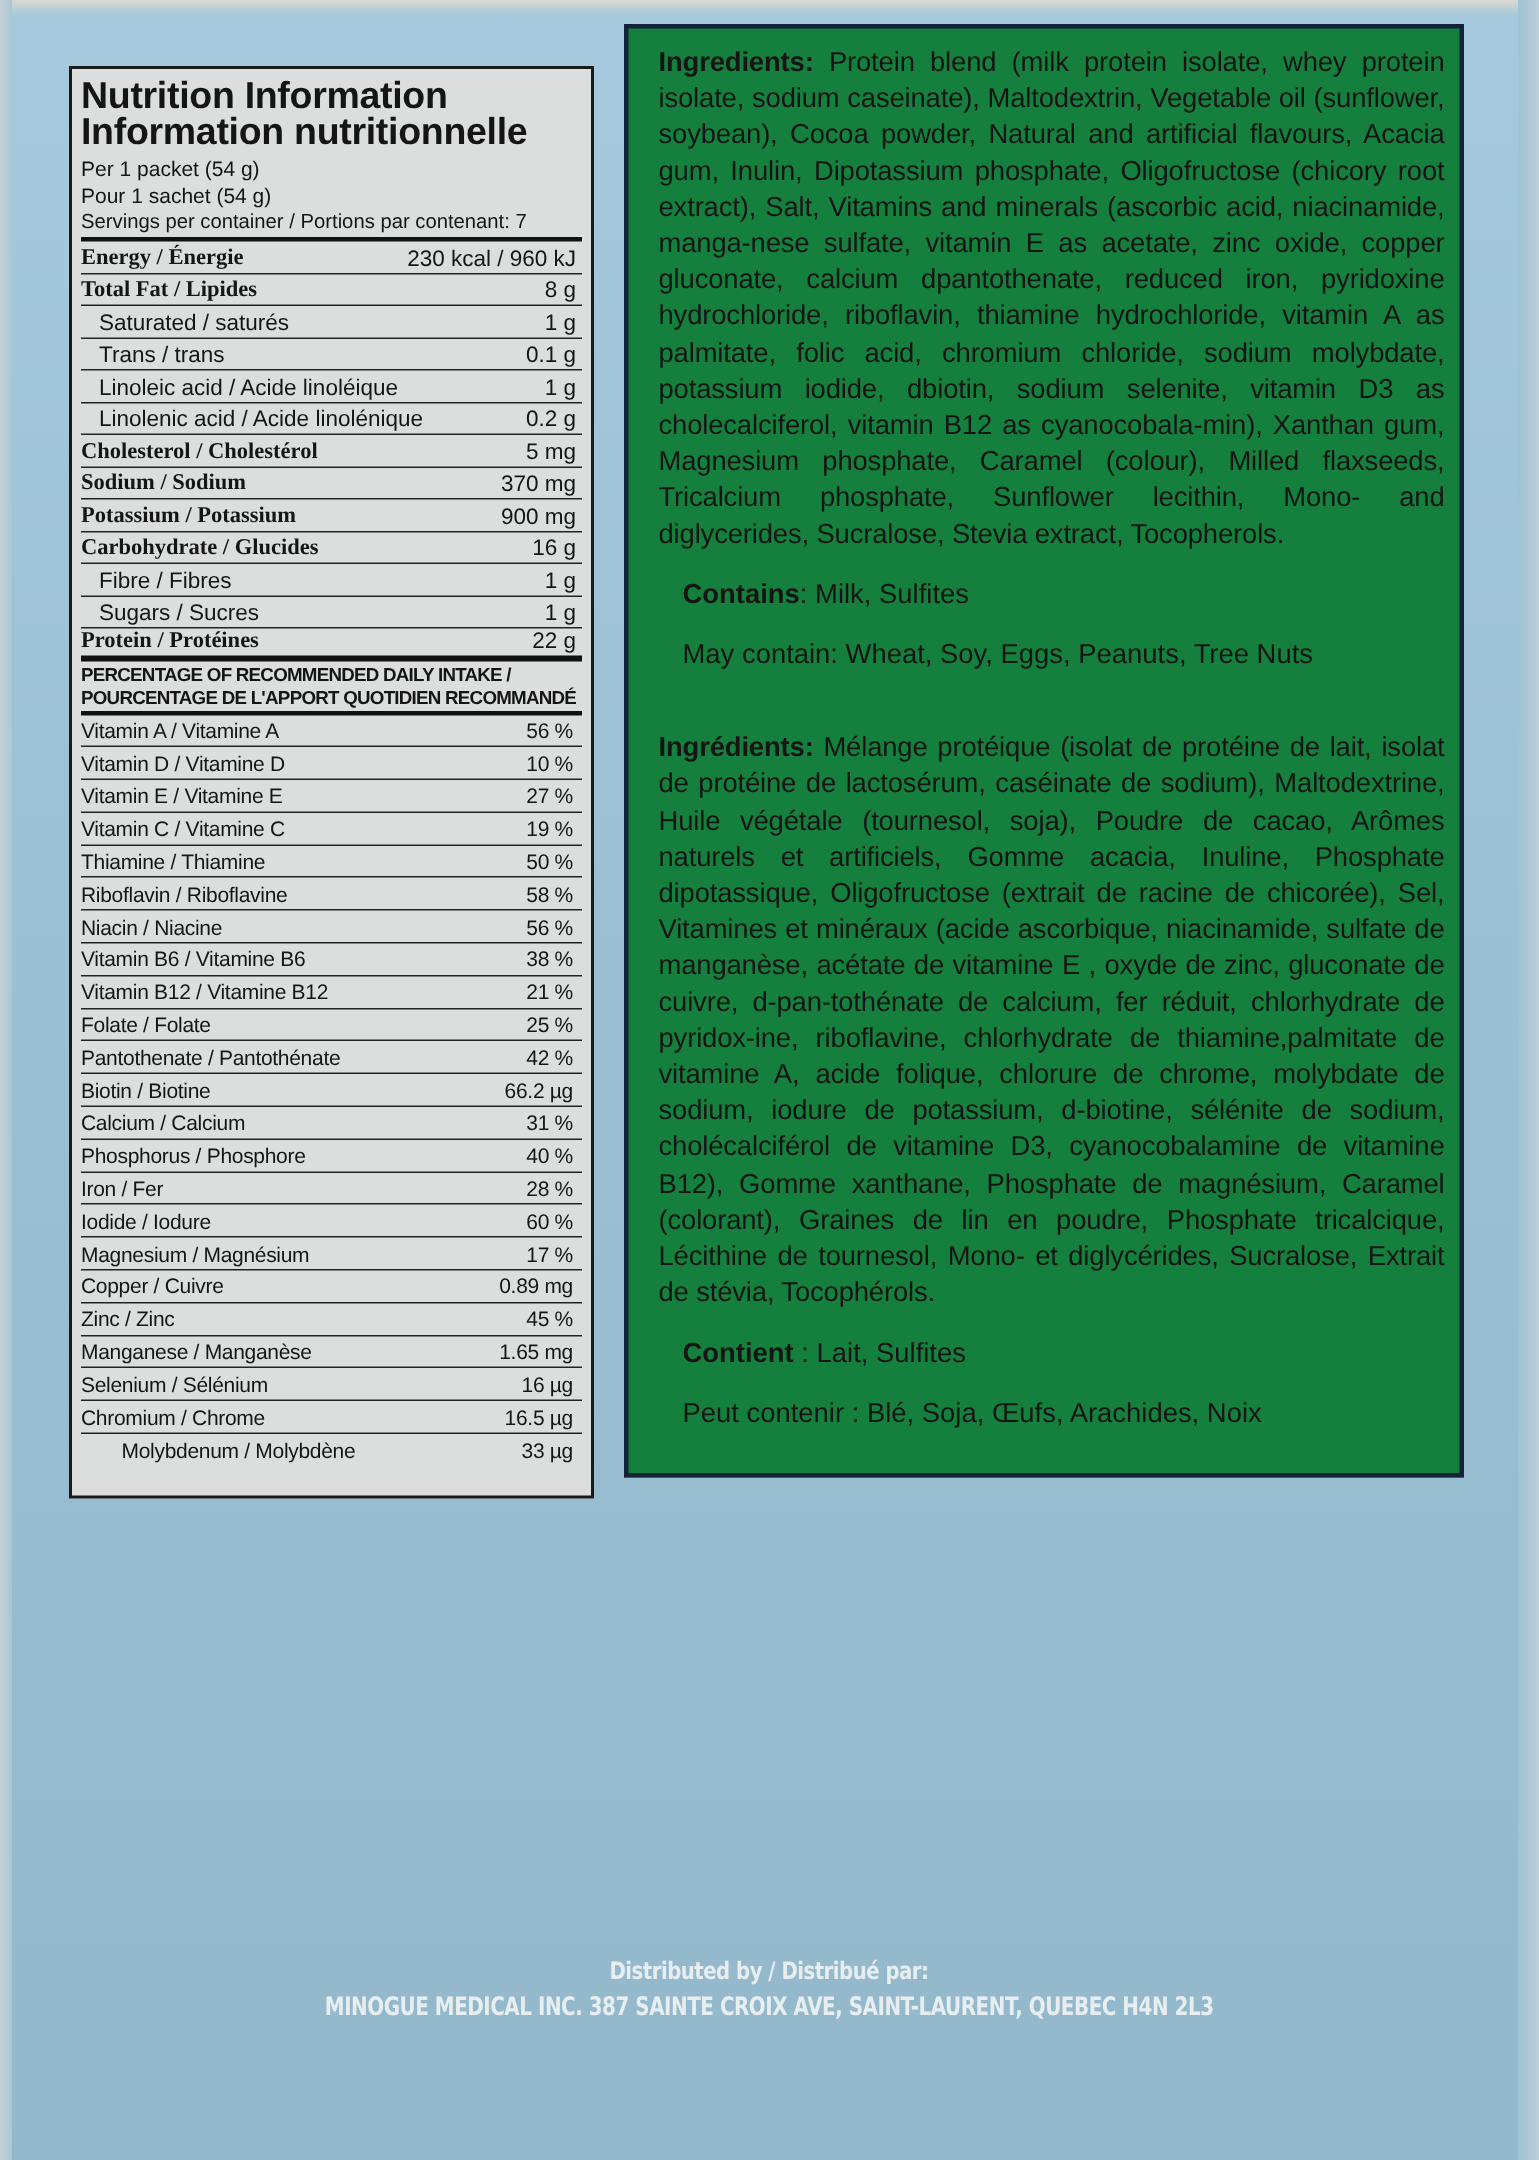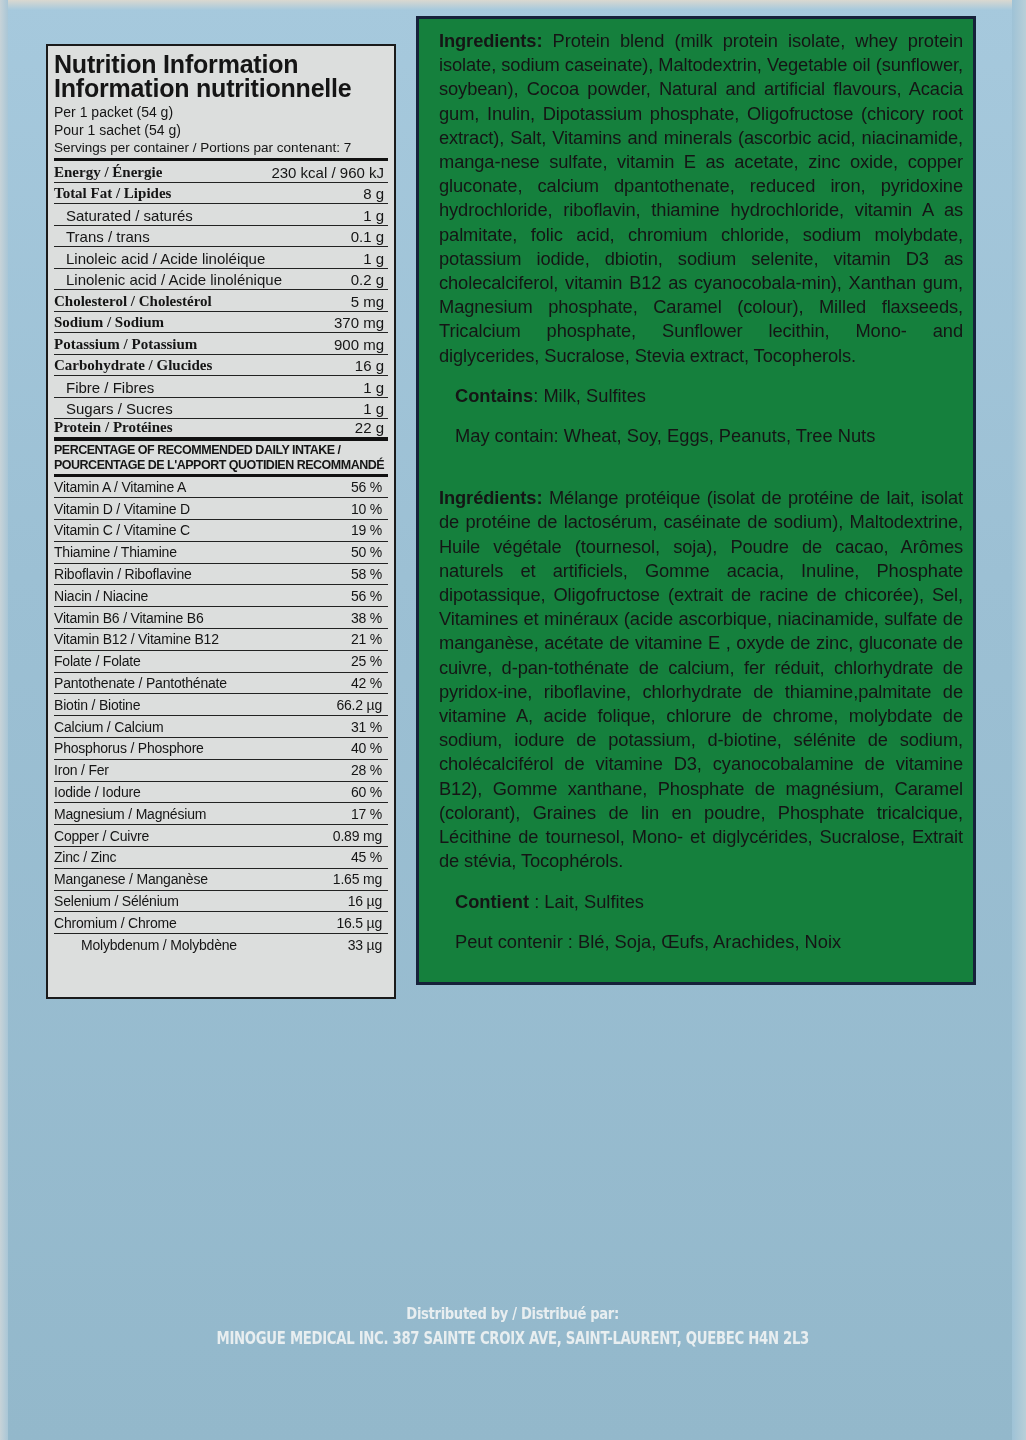--- a/index.html
+++ b/index.html
@@ -152,20 +152,24 @@
   <div id="dv-rows">
       <div class="dv-row">
         <span>Vitamin A / Vitamine A</span>
         <span>56 %</span>
       </div>
       <div class="dv-row">
         <span>Vitamin D / Vitamine D</span>
         <span>10 %</span>
       </div>
       <div class="dv-row">
+        <span>Vitamin E / Vitamine E</span>
+        <span>27 %</span>
+      </div>
+      <div class="dv-row">
         <span>Vitamin C / Vitamine C</span>
         <span>19 %</span>
       </div>
       <div class="dv-row">
         <span>Thiamine / Thiamine</span>
         <span>50 %</span>
       </div>
       <div class="dv-row">
         <span>Riboflavin / Riboflavine</span>
         <span>58 %</span>

